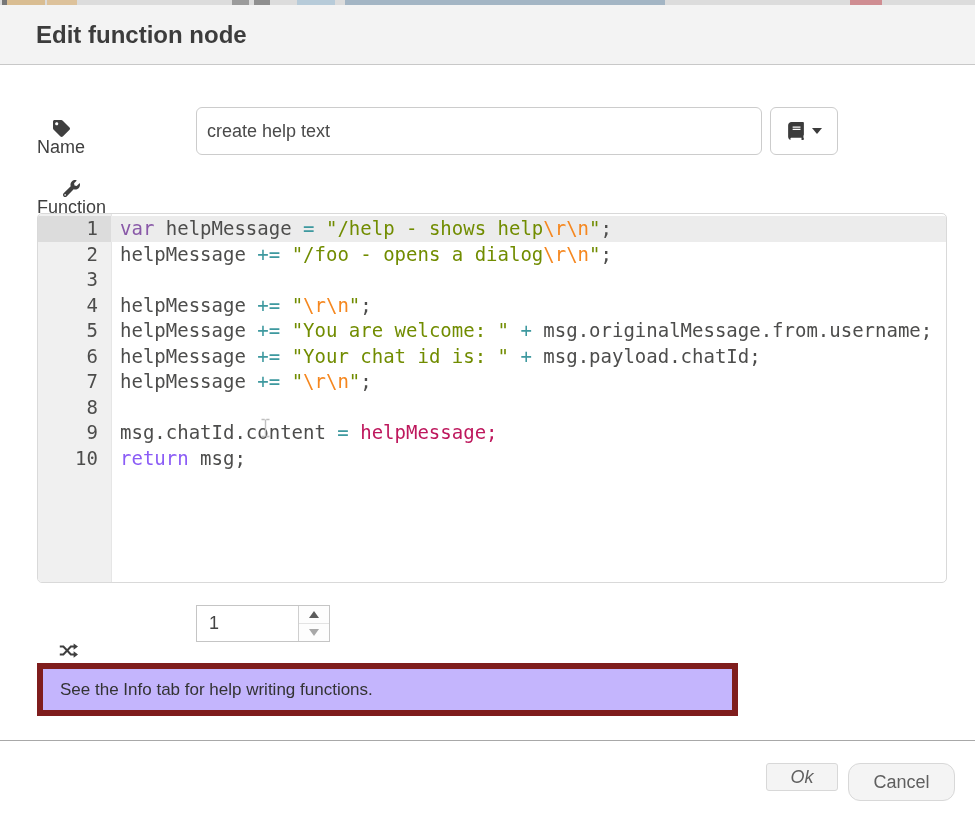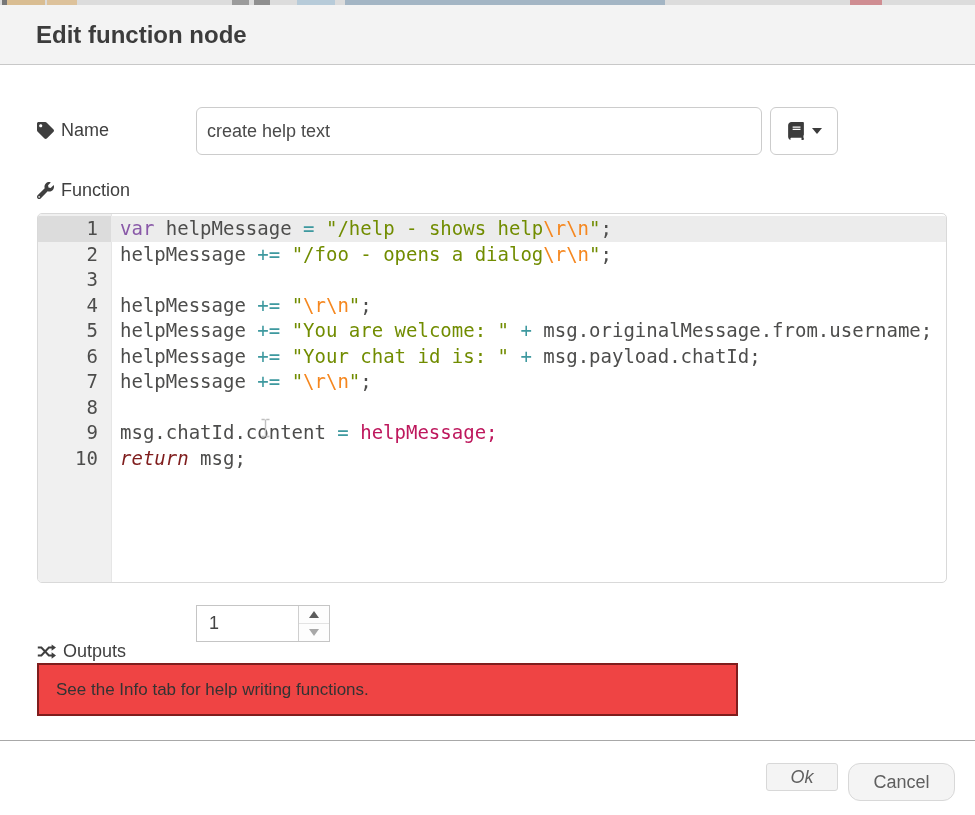--- a/index.html
+++ b/index.html
@@ -19,21 +19,21 @@
   .blk7{left:345px;width:320px;background:#a3b5c4;}
   .blk8{left:850px;width:32px;background:#cf8d92;}
 
   
   .dlg-header{position:absolute;left:0;top:5px;width:975px;height:60px;background:#f3f3f3;
     border-bottom:1px solid #c8c8c8;box-sizing:border-box;}
   .dlg-title{position:absolute;left:20px;top:50%;transform:translateY(-50%);
     font-size:24px;font-weight:bold;color:#3c3c3c;margin-left:16px;}
 
   
-  .form-label{position:absolute;display:flex;align-items:center;gap:7px;font-size:18px;color:#3f3f3f;}
+  .form-label{position:absolute;display:flex;align-items:center;font-size:18px;color:#3f3f3f;flex-direction:column;}
   .form-label svg{flex-shrink:0;}
   .lbl-name{left:37px;top:120px;}
   .lbl-function{left:37px;top:180px;}
   .lbl-outputs{left:37px;top:641px;}
 
   
   .name-input{position:absolute;left:196px;top:107px;width:566px;height:48px;box-sizing:border-box;
     border:1px solid #ccc;border-radius:6px;padding:0 10px;font-size:18px;color:#4a4a4a;
     font-family:"Liberation Sans",sans-serif;outline:none;background:#fff;}
   
@@ -66,21 +66,21 @@
   .spin-btns{width:30px;flex-shrink:0;border-left:1px solid #cfcfcf;display:flex;flex-direction:column;background:#fdfdfd;}
   .spin-up,.spin-down{flex:1;display:flex;align-items:center;justify-content:center;cursor:pointer;}
   .spin-up{border-bottom:1px solid #e3e3e3;}
   .tri-up{width:0;height:0;border-left:5px solid transparent;border-right:5px solid transparent;
     border-bottom:7px solid #5c5c5c;}
   .tri-down{width:0;height:0;border-left:5px solid transparent;border-right:5px solid transparent;
     border-top:7px solid #a8a8a8;}
 
   
   .form-tip{position:absolute;left:37px;top:663px;width:701px;height:53px;box-sizing:border-box;
-    background:#ef4444;border:2px solid #7f1d1d;display:flex;align-items:center;
+    background:#c4b5fd;border:6px solid #7f1d1d;display:flex;align-items:center;
     padding-left:17px;font-size:17px;color:#333;}
 
   
   .dlg-footer{position:absolute;left:0;top:740px;width:975px;height:75px;background:#fff;
     border-top:1px solid #a8a8a8;box-sizing:border-box;}
   .btn{position:absolute;box-sizing:border-box;background:#f4f4f4;border:1px solid #d8d8d8;
     border-radius:3px;font-size:18px;color:#5f5f5f;font-family:"Liberation Sans",sans-serif;
     display:flex;align-items:center;justify-content:center;cursor:pointer;}
   .btn-ok{left:766px;top:763px;width:72px;height:28px;font-style:italic;}
   .btn-cancel{left:848px;top:763px;width:107px;height:38px;border-radius:12px;}
@@ -164,21 +164,21 @@
       <div class="ed-row">
         <div class="gutter-cell">8</div>
         <div class="code-cell"></div>
       </div>
       <div class="ed-row">
         <div class="gutter-cell">9</div>
         <div class="code-cell"><span style="color: rgb(77, 77, 76);">msg.chatId.content </span><span style="color: rgb(62, 153, 159);">=</span><span style="color: #be185d;"> helpMessage;</span></div>
       </div>
       <div class="ed-row">
         <div class="gutter-cell">10</div>
-        <div class="code-cell"><span style="color: #7f1d1d; font-style: italic;">return</span><span style="color: rgb(77, 77, 76);"> msg;</span></div>
+        <div class="code-cell"><span style="color: #8b5cf6;">return</span><span style="color: rgb(77, 77, 76);"> msg;</span></div>
       </div>
     </div>
   <span class="ibeam-cursor">
     <svg width="11" height="20" viewBox="0 0 11 20">
         <path d="M1.5 1.5h3.2m4.8 0H6.3M5.5 1.5v17M1.5 18.5h3.2m4.8 0H6.3" stroke="#bfbfbf" stroke-width="1.4" fill="none"></path>
       </svg>
   </span>
 </div>
 
 <div class="form-label lbl-outputs">

